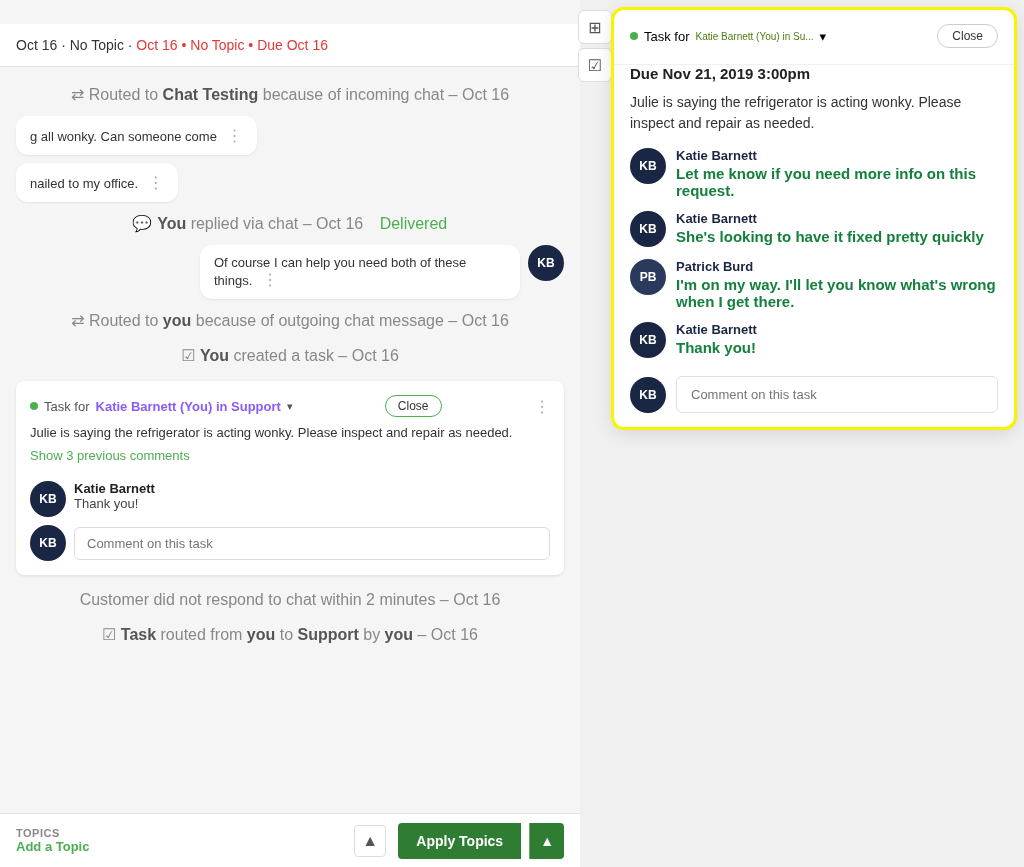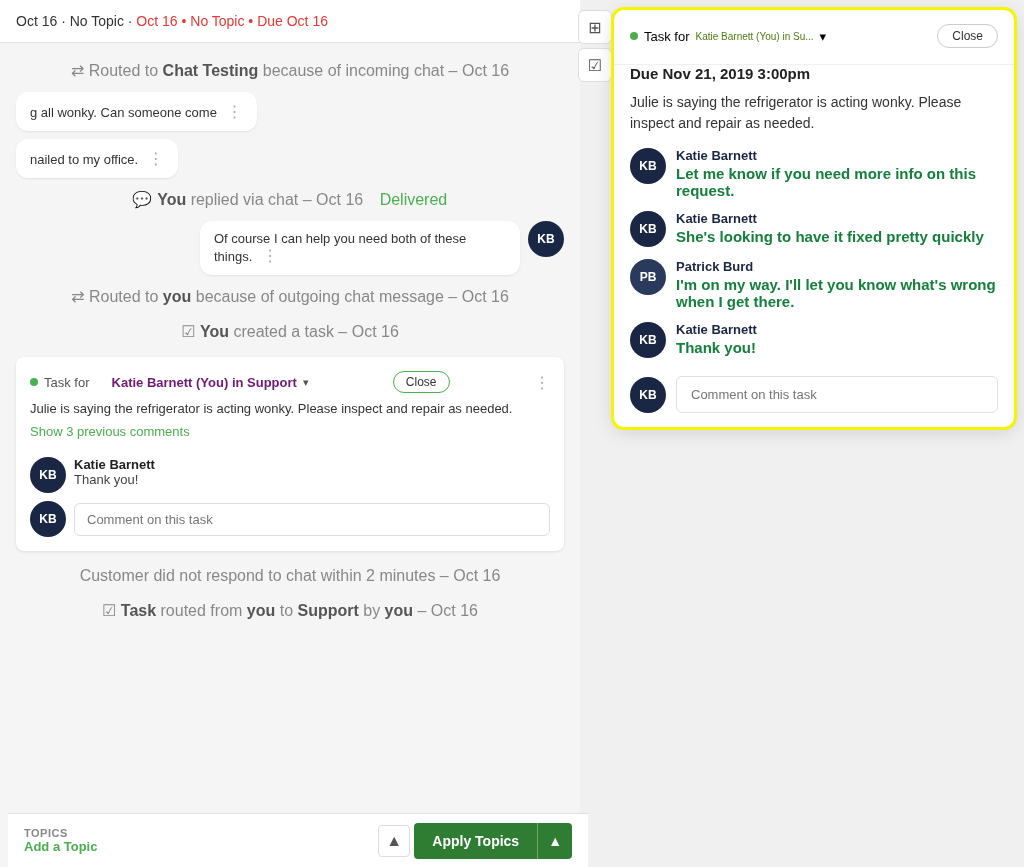--- a/index.html
+++ b/index.html
@@ -27,20 +27,21 @@
       background: #f5f5f5;
       display: flex;
       flex-direction: column;
       position: relative;
     }
 
     .chat-header {
       padding: 12px 16px;
       background: #fff;
       border-bottom: 1px solid #e0e0e0;
+      margin-top: 24px;
     }
 
     .chat-header-text {
       font-size: 14px;
       color: #333;
     }
 
     .chat-header-text .due-date {
       color: #e53935;
     }
@@ -149,23 +150,22 @@
       background: #4caf50;
       display: inline-block;
     }
 
     .task-for-text {
       color: #555;
       font-size: 13px;
     }
 
     .task-for-link {
-      color: #701a75;
+      color: #8b5cf6;
       font-weight: 600;
-      margin-left: 16px;
     }
 
     .chevron-icon {
       color: #555;
       font-size: 11px;
     }
 
     .close-btn {
       border: 1.5px solid #4caf50;
       border-radius: 20px;
@@ -228,29 +228,30 @@
       padding: 8px 12px;
       font-size: 13px;
       color: #aaa;
       outline: none;
     }
 
     
     .topics-bar {
       position: absolute;
       bottom: 0;
-      left: 8px;
+      left: 0;
       right: 0;
       width: 100%;
       height: 54px;
       background: #fff;
       border-top: 1px solid #e0e0e0;
       display: flex;
       align-items: center;
       padding: 16px 16px;
+      gap: 8px;
     }
 
     .topics-left {
       flex: 1;
     }
 
     .topics-label {
       font-size: 11px;
       font-weight: 700;
       color: #888;

